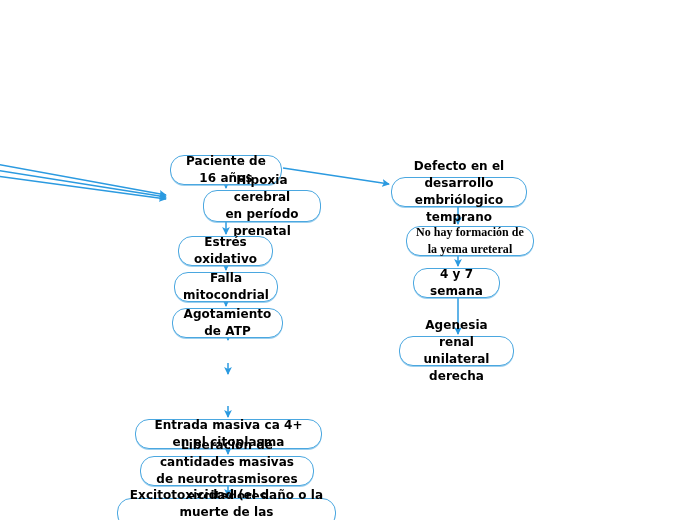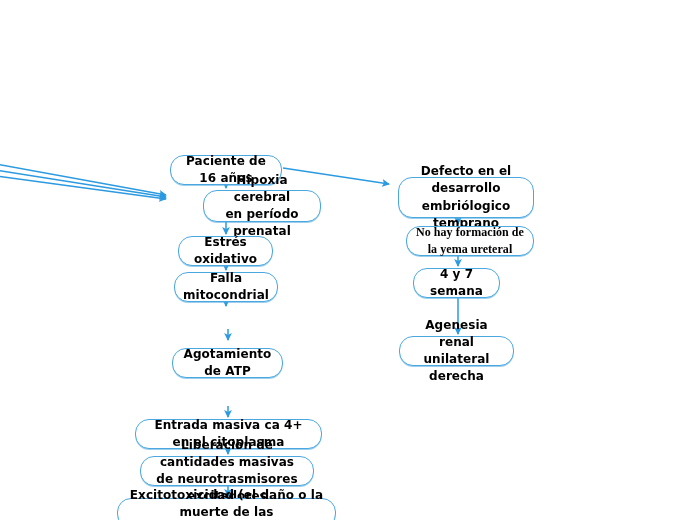--- a/index.html
+++ b/index.html
@@ -93,41 +93,41 @@
   </div>
 
   <div class="node" style="left:178px;top:236px;width:95px;height:21px;">
     <span>Estrés oxidativo</span>
   </div>
 
   <div class="node" style="left:174px;top:272px;width:104px;height:21px;">
     <span>Falla mitocondrial</span>
   </div>
 
-  <div class="node" style="left:172px;top:308px;width:111px;height:21px;margin-top:40px;">
+  <div class="node" style="left:172px;top:308px;width:111px;height:21px;">
     <span>Agotamiento de ATP</span>
   </div>
 
 
 
   <div class="node" style="left:135px;top:419px;width:187px;height:21px;">
     <span>Entrada masiva ca 4+ en el citoplasma</span>
   </div>
 
   <div class="node" style="left:140px;top:456px;width:174px;height:30px;">
     <span>Liberación de cantidades masivas
 de neurotrasmisores excitadores</span>
   </div>
 
   <div class="node" style="left:117px;top:498px;width:219px;height:30px;">
     <span>Excitotoxicidad (el daño o la muerte de las
 células nerviosas)</span>
   </div>
 
-  <div class="node" style="left:391px;top:177px;width:136px;height:41px;margin-left:7px;">
+  <div class="node" style="left:391px;top:177px;width:136px;height:30px;">
     <span>Defecto en el desarrollo
 embriólogico temprano</span>
   </div>
 
   <div class="node" style="left:406px;top:226px;width:128px;height:30px;font-family:Liberation Serif, serif;">
     <span>No hay formación de
 la yema ureteral</span>
   </div>
 
   <div class="node" style="left:413px;top:268px;width:87px;height:21px;">

